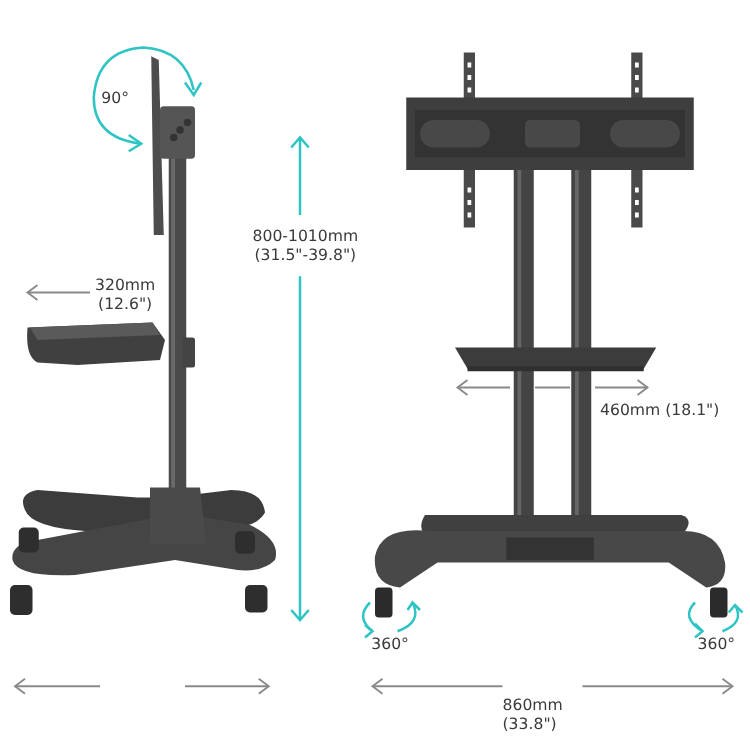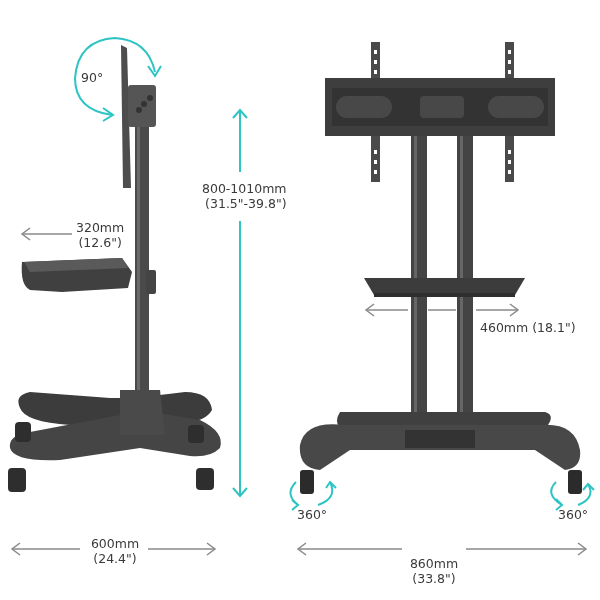--- a/index.html
+++ b/index.html
@@ -1,18 +1,18 @@
 <!DOCTYPE html>
 <html><head>
 <meta charset="utf-8">
 <style>
   html,body{margin:0;padding:0;background:#ffffff;}
   body{width:600px;height:600px;position:relative;overflow:hidden;font-family:"DejaVu Sans","Liberation Sans",sans-serif;color:#333;}
   .canvas{position:absolute;left:0;top:0;width:600px;height:600px;}
-  .lbl{position:absolute;font-size:12.5px;line-height:15px;color:#3a3a3a;text-align:center;white-space:nowrap;}
+  .lbl{position:absolute;font-size:12.5px;line-height:15px;color:#3a3a3a;text-align:left;white-space:nowrap;}
   .lbl .l2{display:block;}
   svg{position:absolute;left:0;top:0;}
 </style>
 </head>
 <body>
 
 <div class="canvas">
 
 <svg width="600" height="600" viewBox="0 0 600 600">
 
@@ -138,29 +138,25 @@
   </g>
 </svg>
 
 <div class="lbl" style="left:81px;top:70px;">90°</div>
 
 <div class="lbl" style="left:76px;top:220px;text-align:center;">
   <span class="l2">320mm</span>
   <span class="l2">(12.6")</span>
 </div>
 
-<div class="lbl" style="left:202px;top:181px;text-align:right;">
+<div class="lbl" style="left:202px;top:181px;text-align:center;">
   <span class="l2">800-1010mm</span>
   <span class="l2">(31.5"-39.8")</span>
 </div>
 
-<div class="lbl" style="left:82px;top:536px;width:66px;">
-  <span class="l2">600mm</span>
-  <span class="l2">(24.4")</span>
-</div>
 
 <div class="lbl" style="left:480px;top:320px;text-align:left;">460mm (18.1")</div>
 
 <div class="lbl" style="left:297px;top:507px;">360°</div>
 <div class="lbl" style="left:558px;top:507px;">360°</div>
 
 <div class="lbl" style="left:402px;top:556px;width:64px;">
   <span class="l2">860mm</span>
   <span class="l2">(33.8")</span>
 </div>

